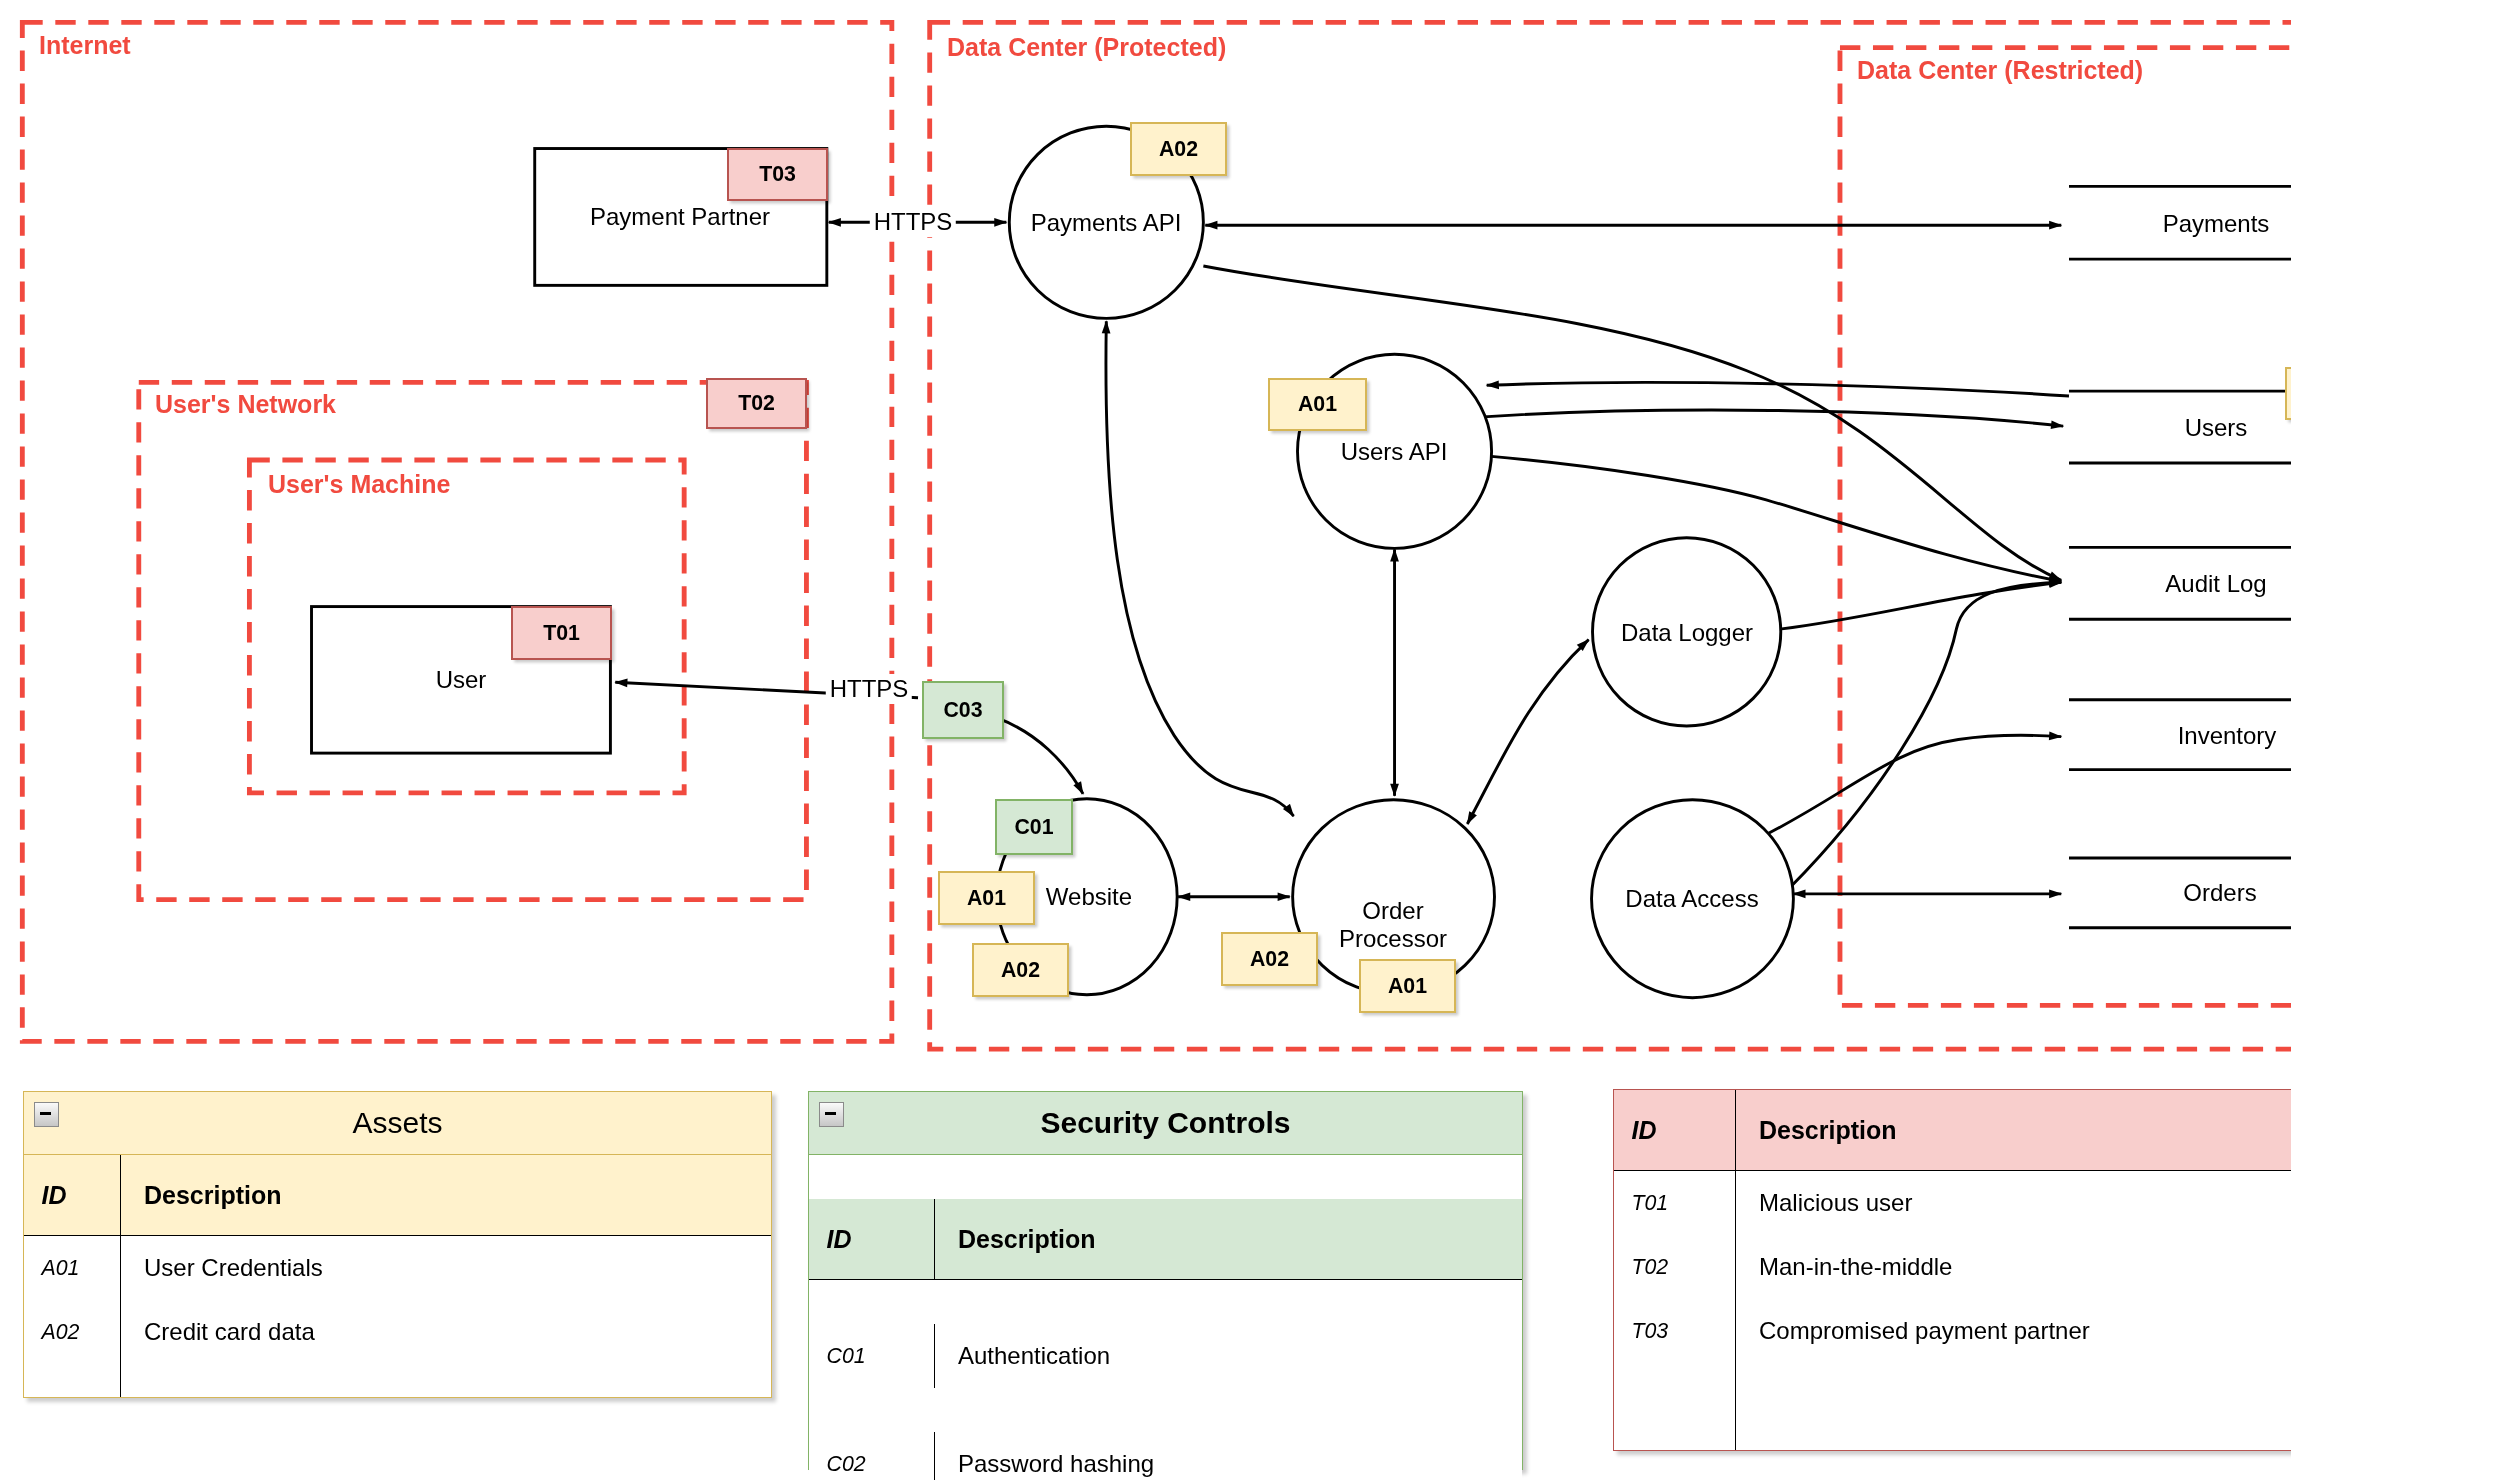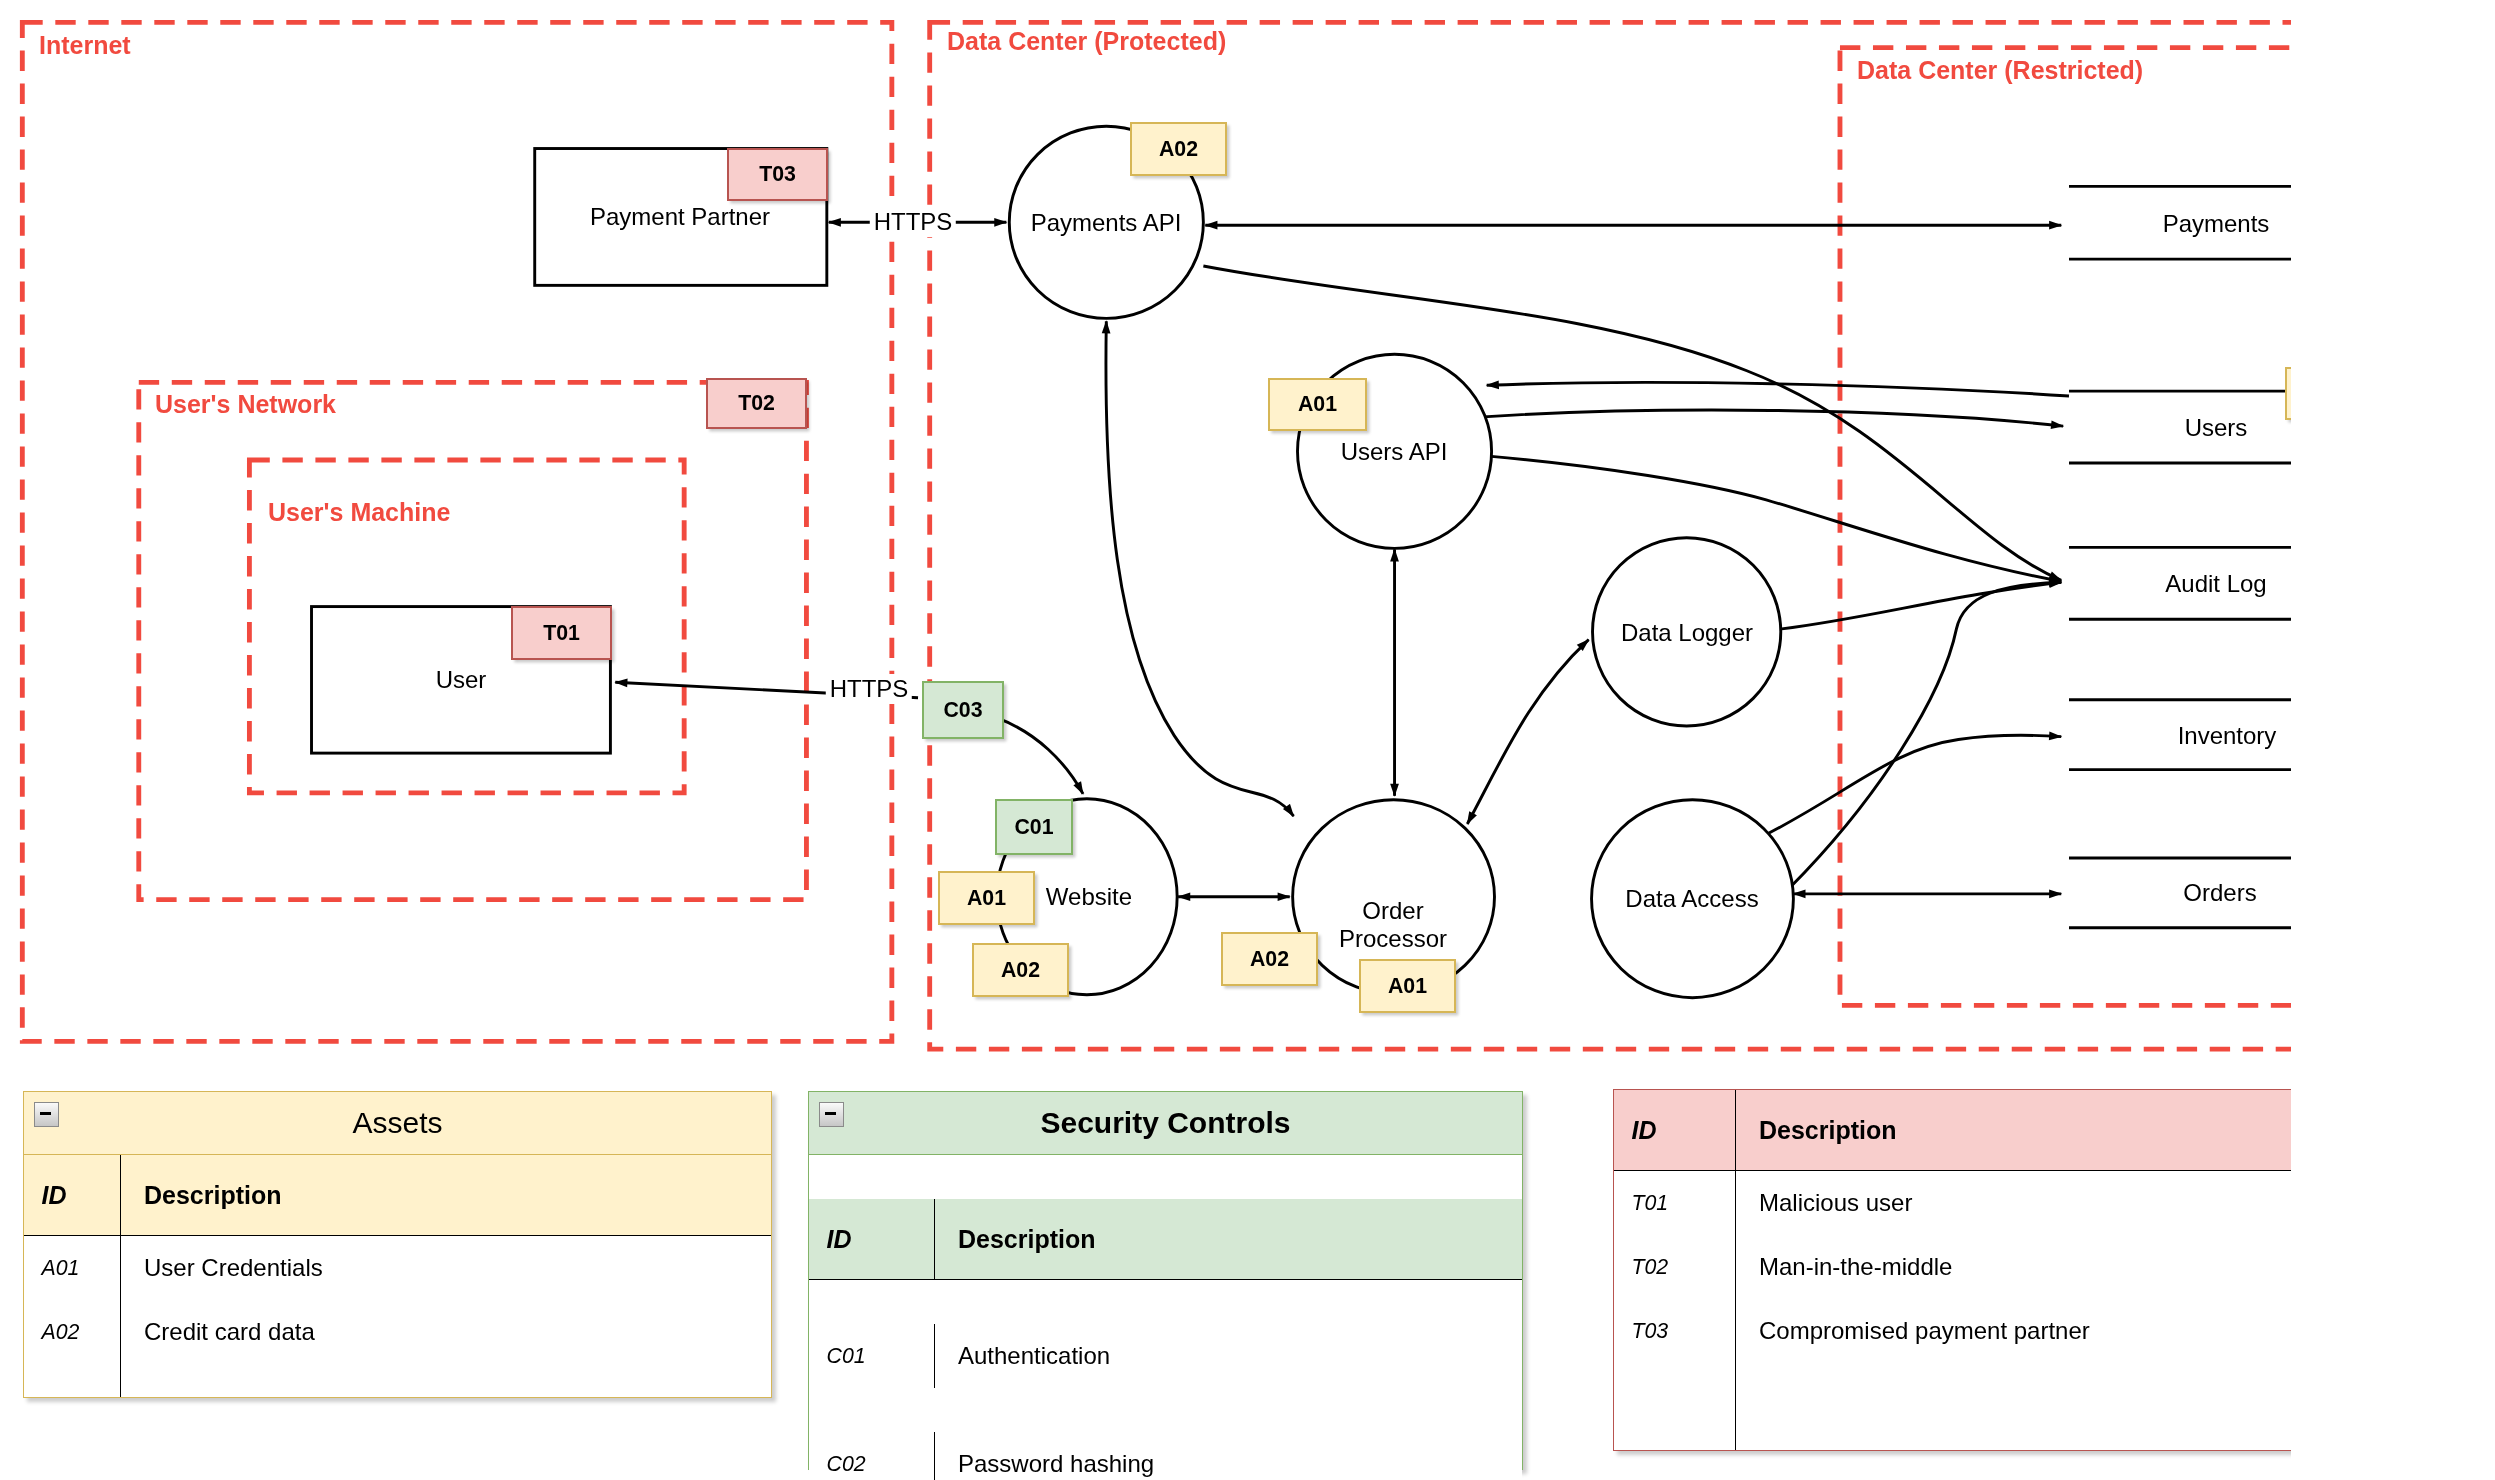--- a/index.html
+++ b/index.html
@@ -123,24 +123,24 @@
           <line x1="2132" y1="793" x2="2436" y2="793"></line>
       </g>
       <g>
         <line x1="2132" y1="884" x2="2436" y2="884"></line>
           <line x1="2132" y1="956" x2="2436" y2="956"></line>
       </g>
     </g>
   </svg>
 
   <div class="boundary-label" style="left:39px;top:31px;">Internet</div>
-  <div class="boundary-label" style="left:947px;top:27px;">Data Center (Protected)</div>
+  <div class="boundary-label" style="left:947px;top:33px;">Data Center (Protected)</div>
   <div class="boundary-label" style="left:1857px;top:56px;">Data Center (Restricted)</div>
   <div class="boundary-label" style="left:155px;top:390px;">User's Network</div>
-  <div class="boundary-label" style="left:268px;top:470px;margin-top:28px;">User's Machine</div>
+  <div class="boundary-label" style="left:268px;top:470px;">User's Machine</div>
 
   <div class="lbl center" style="left:680px;top:217px;">Payment Partner</div>
   <div class="lbl center" style="left:461px;top:680px;">User</div>
   <div class="lbl center" style="left:1106px;top:223px;">Payments API</div>
   <div class="lbl center" style="left:1394px;top:452px;">Users API</div>
   <div class="lbl center" style="left:1687px;top:633px;">Data Logger</div>
   <div class="lbl center" style="left:1089px;top:897px;">Website</div>
   <div class="lbl center wrap" style="left:1393px;top:897px;width:146px;">Order Processor</div>
   <div class="lbl center" style="left:1692px;top:899px;">Data Access</div>
 

